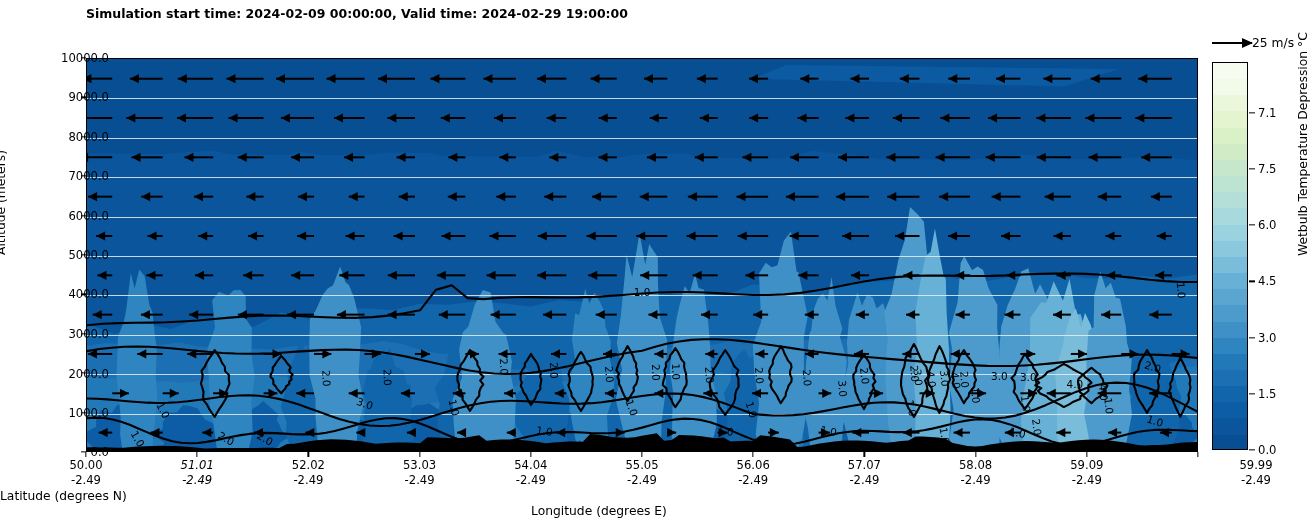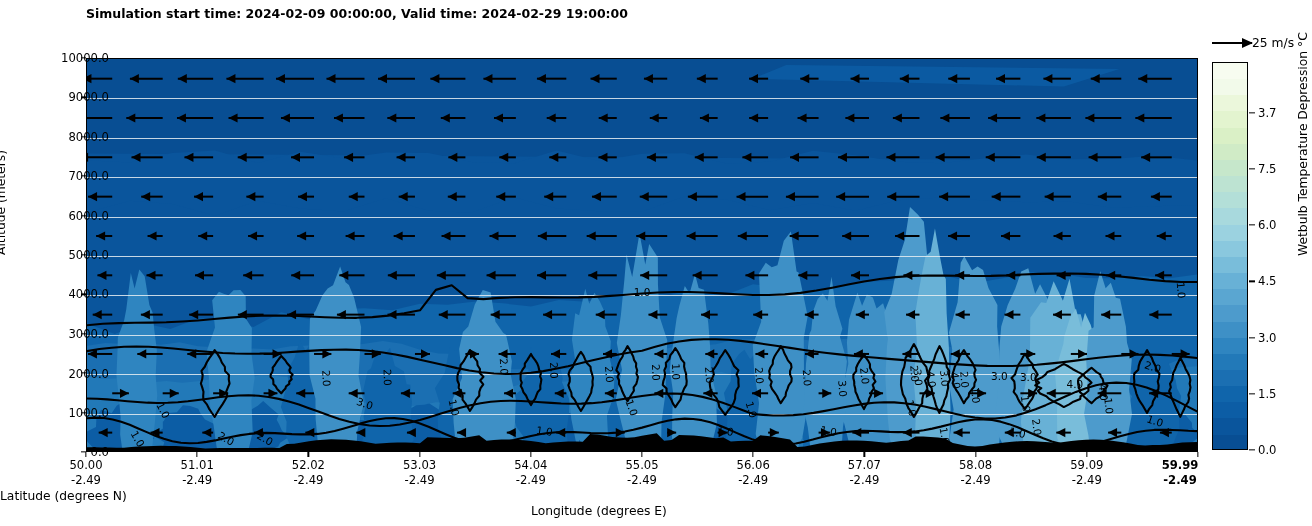--- a/index.html
+++ b/index.html
@@ -1247,21 +1247,21 @@
     <div class="ytick" style="top: 58px;">10000.0</div>
   </div>
 <div id="ylabel">Altitude (meters)</div>
 <div id="xticks-host">
     <div class="xtickmark" style="left: 86px;"></div>
     <div class="xtick" style="left: 86px;">
       <span>50.00</span>
       <span>-2.49</span>
     </div>
     <div class="xtickmark" style="left: 197.2px;"></div>
-    <div class="xtick" style="left: 197.2px;">
+    <div class="xtick" style="left: 197.2px; font-style: italic;">
       <span>51.01</span>
       <span>-2.49</span>
     </div>
     <div class="xtickmark" style="left: 308.4px;"></div>
     <div class="xtick" style="left: 308.4px;">
       <span>52.02</span>
       <span>-2.49</span>
     </div>
     <div class="xtickmark" style="left: 419.6px;"></div>
     <div class="xtick" style="left: 419.6px;">
@@ -1292,21 +1292,21 @@
     <div class="xtick" style="left: 975.6px;">
       <span>58.08</span>
       <span>-2.49</span>
     </div>
     <div class="xtickmark" style="left: 1086.8px;"></div>
     <div class="xtick" style="left: 1086.8px;">
       <span>59.09</span>
       <span>-2.49</span>
     </div>
     <div class="xtickmark" style="left: 1198px;"></div>
-    <div class="xtick" style="left: 1180px; font-weight: bold;">
+    <div class="xtick" style="left: 1256px;">
       <span>59.99</span>
       <span>-2.49</span>
     </div>
   </div>
 <div id="xlabel1">Latitude (degrees N)</div>
 <div id="xlabel2">Longitude (degrees E)</div>
 
 <div id="cbar">
     <div class="cb-seg" style="height: 16.1667px; background: rgb(247, 252, 240);"></div>
     <div class="cb-seg" style="height: 16.1667px; background: rgb(242, 250, 234);"></div>
@@ -1340,15 +1340,15 @@
     <div class="cbtlabel" style="top: 393.768px;">1.5</div>
     <div class="cbtick" style="top: 337.536px;"></div>
     <div class="cbtlabel" style="top: 337.536px;">3.0</div>
     <div class="cbtick" style="top: 281.304px;"></div>
     <div class="cbtlabel" style="top: 281.304px;">4.5</div>
     <div class="cbtick" style="top: 225.072px;"></div>
     <div class="cbtlabel" style="top: 225.072px;">6.0</div>
     <div class="cbtick" style="top: 168.841px;"></div>
     <div class="cbtlabel" style="top: 168.841px;">7.5</div>
     <div class="cbtick" style="top: 112.609px;"></div>
-    <div class="cbtlabel" style="top: 112.609px;">3.7</div>
+    <div class="cbtlabel" style="top: 112.609px;">7.1</div>
   </div>
 <div id="cblabel">Wetbulb Temperature Depression °C</div>
 
 </body></html>

